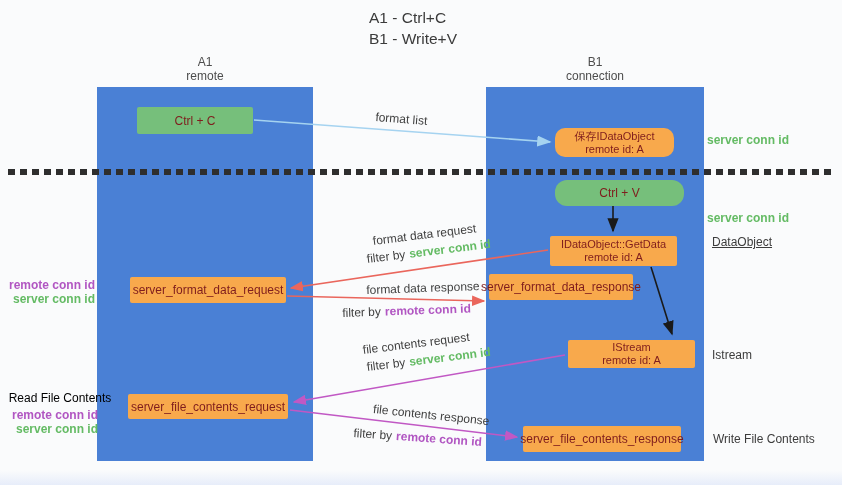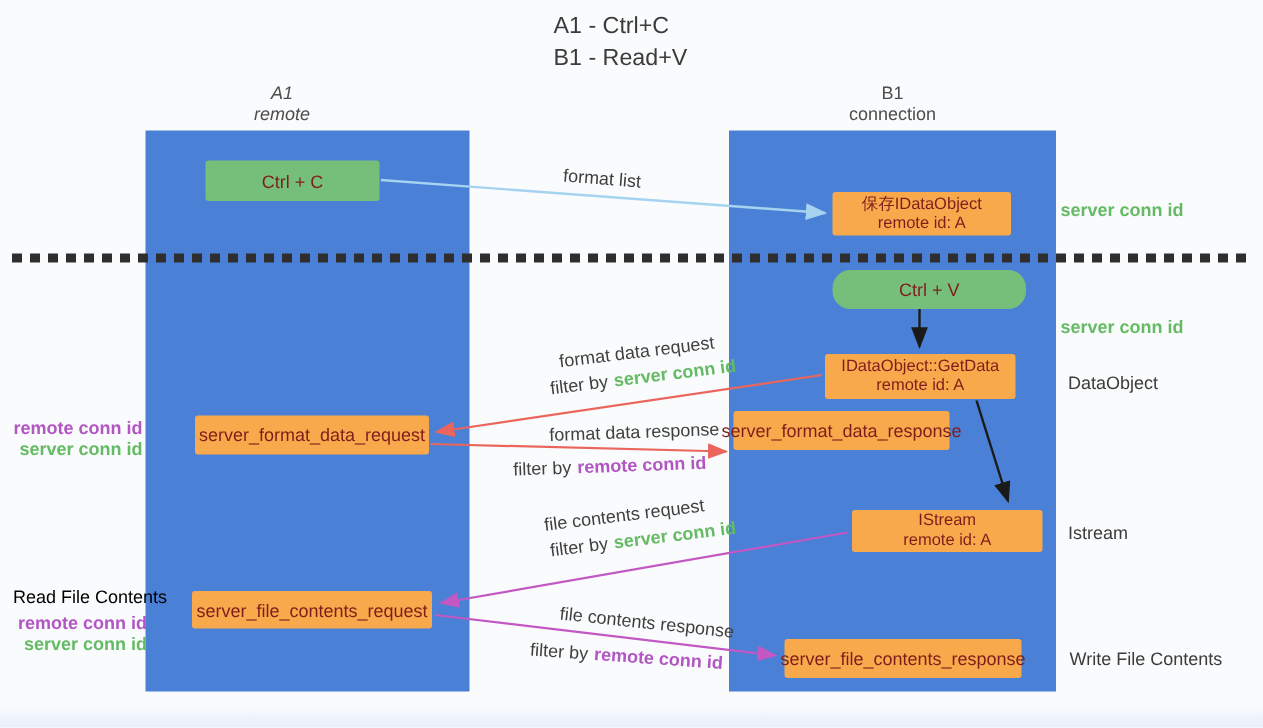--- a/index.html
+++ b/index.html
@@ -3,54 +3,54 @@
 <meta charset="utf-8">
 <style>
   html,body{margin:0;padding:0;background:#fafbfc;}
   .canvas{
     position:relative;width:842px;height:485px;overflow:hidden;
     font-family:"Liberation Sans", sans-serif;
     background:linear-gradient(180deg,#fafbfc 0%,#fafbfc 97%,#e7edfa 100%);
   }
   .title{position:absolute;left:369px;top:7px;font-size:15.5px;line-height:21px;color:#3b3b3b;}
   .lane-header{position:absolute;top:55px;text-align:center;font-size:12px;line-height:14px;color:#4d4d4d;}
-  .lh-left{left:80px;width:216px;font-style:italic;}
+  .lh-left{left:97px;width:216px;}
   .lh-right{left:486px;width:218px;}
   .lane{position:absolute;top:87px;height:374px;background:#4a80d5;z-index:1;}
   .lane-left{left:97px;width:216px;}
   .lane-right{left:486px;width:218px;}
   .arrows{position:absolute;left:0;top:0;z-index:2;pointer-events:none;}
   .dotted{
     position:absolute;left:8px;top:169px;width:826px;height:6px;z-index:3;
     background:repeating-linear-gradient(90deg,#2e2e2e 0 7px,transparent 7px 12px);
   }
   .node{
     position:absolute;z-index:4;color:#7f1d1d;text-align:center;border-radius:2px;
     display:flex;flex-direction:column;justify-content:center;align-items:center;
   }
   .node.green{background:#76bf7b;font-size:12px;}
   .node.orange{background:#f8a94c;}
   .node .l1,.node .l2{line-height:13px;font-size:11px;}
   .single{font-size:12px;}
   .n-ctrl-c{left:137px;top:107px;width:116px;height:27px;}
-  .n-save{left:555px;top:128px;width:119px;height:29px;}
+  .n-save{left:555px;top:128px;width:119px;height:29px;border-radius:10px;}
   .n-ctrl-v{left:555px;top:180px;width:129px;height:26px;border-radius:12px;}
   .n-getdata{left:550px;top:236px;width:127px;height:30px;}
   .n-freq{left:130px;top:277px;width:156px;height:26px;}
   .n-fresp{left:489px;top:274px;width:144px;height:26px;}
   .n-istream{left:568px;top:340px;width:127px;height:28px;}
   .n-fcreq{left:128px;top:394px;width:160px;height:25px;}
   .n-fcresp{left:523px;top:426px;width:158px;height:26px;}
   .ann{position:absolute;z-index:4;font-size:12px;color:#3c3c3c;white-space:nowrap;}
   .ann.bold{font-weight:bold;}
   .green-t{color:#64bb64;}
   .purple-t{color:#b156c2;}
   .a-sc-top{left:707px;top:133px;}
   .a-sc-mid{left:707px;top:211px;}
-  .a-dataobject{left:712px;top:248px;}
+  .a-dataobject{left:712px;top:235px;text-decoration:underline;}
   .a-istream{left:712px;top:348px;}
   .a-write{left:713px;top:432px;}
   .left-col{position:absolute;z-index:4;text-align:right;font-size:12px;font-weight:bold;line-height:14px;white-space:nowrap;}
   .g1{left:0;width:95px;top:278px;}
   .a-read{left:0;width:120px;top:391px;text-align:center;font-weight:normal;}
   .g2{left:0;width:98px;top:408px;}
   .flabel{position:absolute;z-index:4;font-size:12px;color:#3f3f3f;white-space:nowrap;transform-origin:left top;}
   .fl-prefix{margin-right:4px;}
   .f-list{left:376px;top:110px;transform:rotate(4.5deg);}
   .f-fdr{left:372px;top:234px;transform:rotate(-7deg);}
@@ -62,21 +62,21 @@
   .f-fcresp{left:374px;top:402px;transform:rotate(6deg);}
   .f-fcresp-f{left:354px;top:426px;transform:rotate(4deg);}
 </style>
 </head>
 <body>
 
 <div class="canvas">
 
   <div class="title">
     <div>A1 - Ctrl+C</div>
-    <div>B1 - Read+V</div>
+    <div>B1 - Write+V</div>
   </div>
 
   <div class="lane-header lh-left">
     <div>A1</div>
     <div>remote</div>
   </div>
   <div class="lane-header lh-right">
     <div>B1</div>
     <div>connection</div>
   </div>

